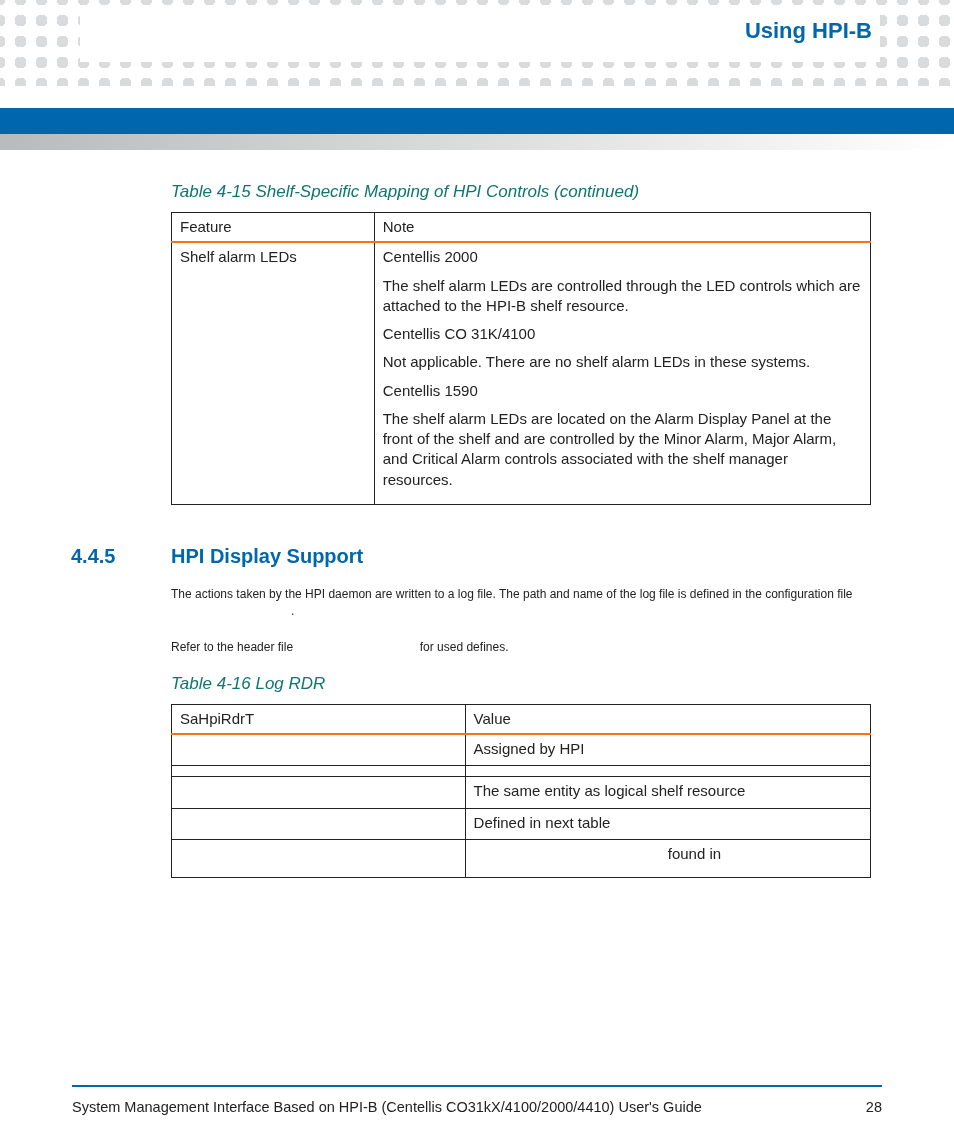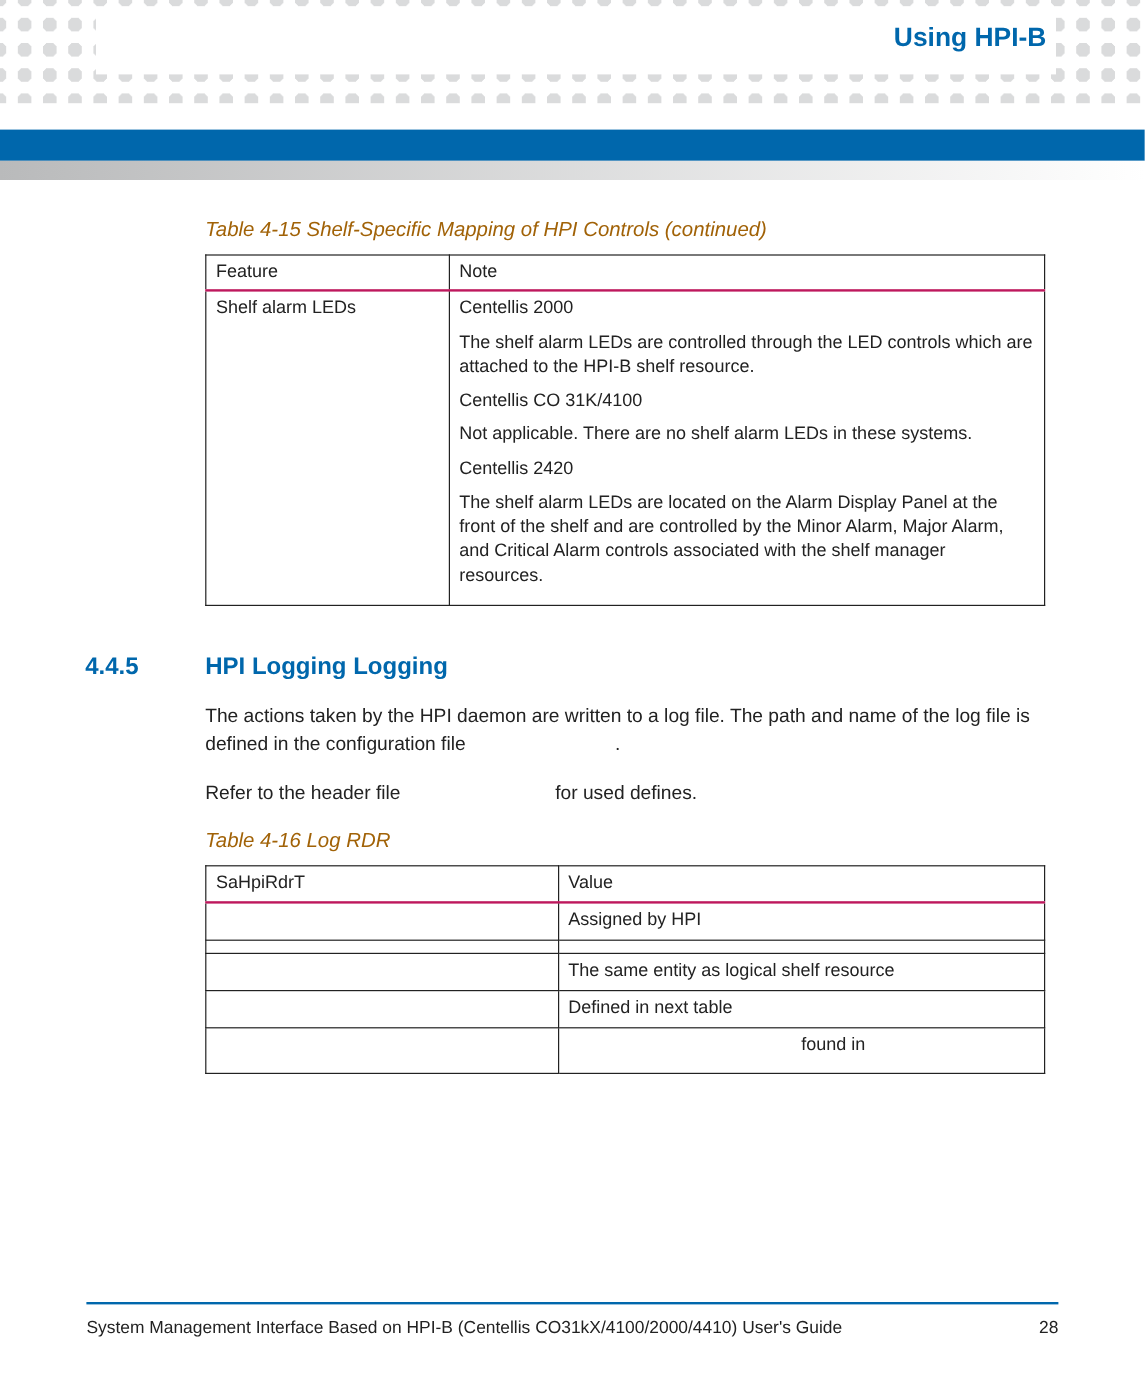--- a/index.html
+++ b/index.html
@@ -62,21 +62,21 @@
 
   
   .content {
     position: absolute;
     top: 182px;
     left: 171px;
     width: 700px;
   }
 
   .table-caption {
-    color: #a16207;
+    color: #0f766e;
     font-style: italic;
     font-size: 17px;
     margin: 0 0 10px 0;
   }
 
   table.hpitable {
     width: 100%;
     border-collapse: collapse;
     font-size: 15px;
     color: #222;
@@ -88,39 +88,39 @@
     text-align: left;
     font-weight: normal;
     line-height: 1.35;
   }
   table.hpitable thead th {
     background: #fff;
     font-weight: normal;
     padding-top: 4px;
     padding-bottom: 4px;
   }
-  table.hpitable thead tr { border-bottom: 2px solid #be185d; }
+  table.hpitable thead tr { border-bottom: 2px solid #f97316; }
   table.hpitable .note-block p { margin: 4px 0 8px 0; }
   table.hpitable .note-block p.lead { margin-top: 0; }
 
   .section-row {
     display: flex;
     align-items: baseline;
     color: #0067ac;
     font-weight: 700;
     font-size: 20px;
     margin-top: 40px;
     margin-bottom: 18px;
     margin-left: -100px;
   }
   .section-num { width: 100px; }
   .section-title { }
 
   .body-p {
-    font-size: 16px;
+    font-size: 12px;
     color: #222;
     line-height: 1.45;
     margin: 0 0 18px 0;
   }
   .body-p .gap { display: inline-block; width: 120px; }
 
   
   .t16 th:first-child, .t16 td:first-child { width: 42%; }
 
   
@@ -166,30 +166,30 @@
       </tr>
     </thead>
     <tbody>
       <tr>
         <td>Shelf alarm LEDs</td>
         <td class="note-block">
           <p class="lead">Centellis 2000</p>
           <p>The shelf alarm LEDs are controlled through the LED controls which are attached to the HPI-B shelf resource.</p>
           <p>Centellis CO 31K/4100</p>
           <p>Not applicable. There are no shelf alarm LEDs in these systems.</p>
-          <p>Centellis 2420</p>
+          <p>Centellis 1590</p>
           <p>The shelf alarm LEDs are located on the Alarm Display Panel at the front of the shelf and are controlled by the Minor Alarm, Major Alarm, and Critical Alarm controls associated with the shelf manager resources.</p>
         </td>
       </tr>
     </tbody>
   </table>
 
   <div class="section-row">
     <span class="section-num">4.4.5</span>
-    <span class="section-title">HPI Logging Logging</span>
+    <span class="section-title">HPI Display Support</span>
   </div>
 
   <p class="body-p">
     <span>The actions taken by the HPI daemon are written to a log file. The path and name of the log file is defined in the configuration file </span><span class="gap"></span><span>.</span>
   </p>
   <p class="body-p">
     <span>Refer to the header file </span><span class="gap"></span><span> for used defines.</span>
   </p>
 
   <p class="table-caption" style="margin-top:8px;">Table 4-16 Log RDR</p>

